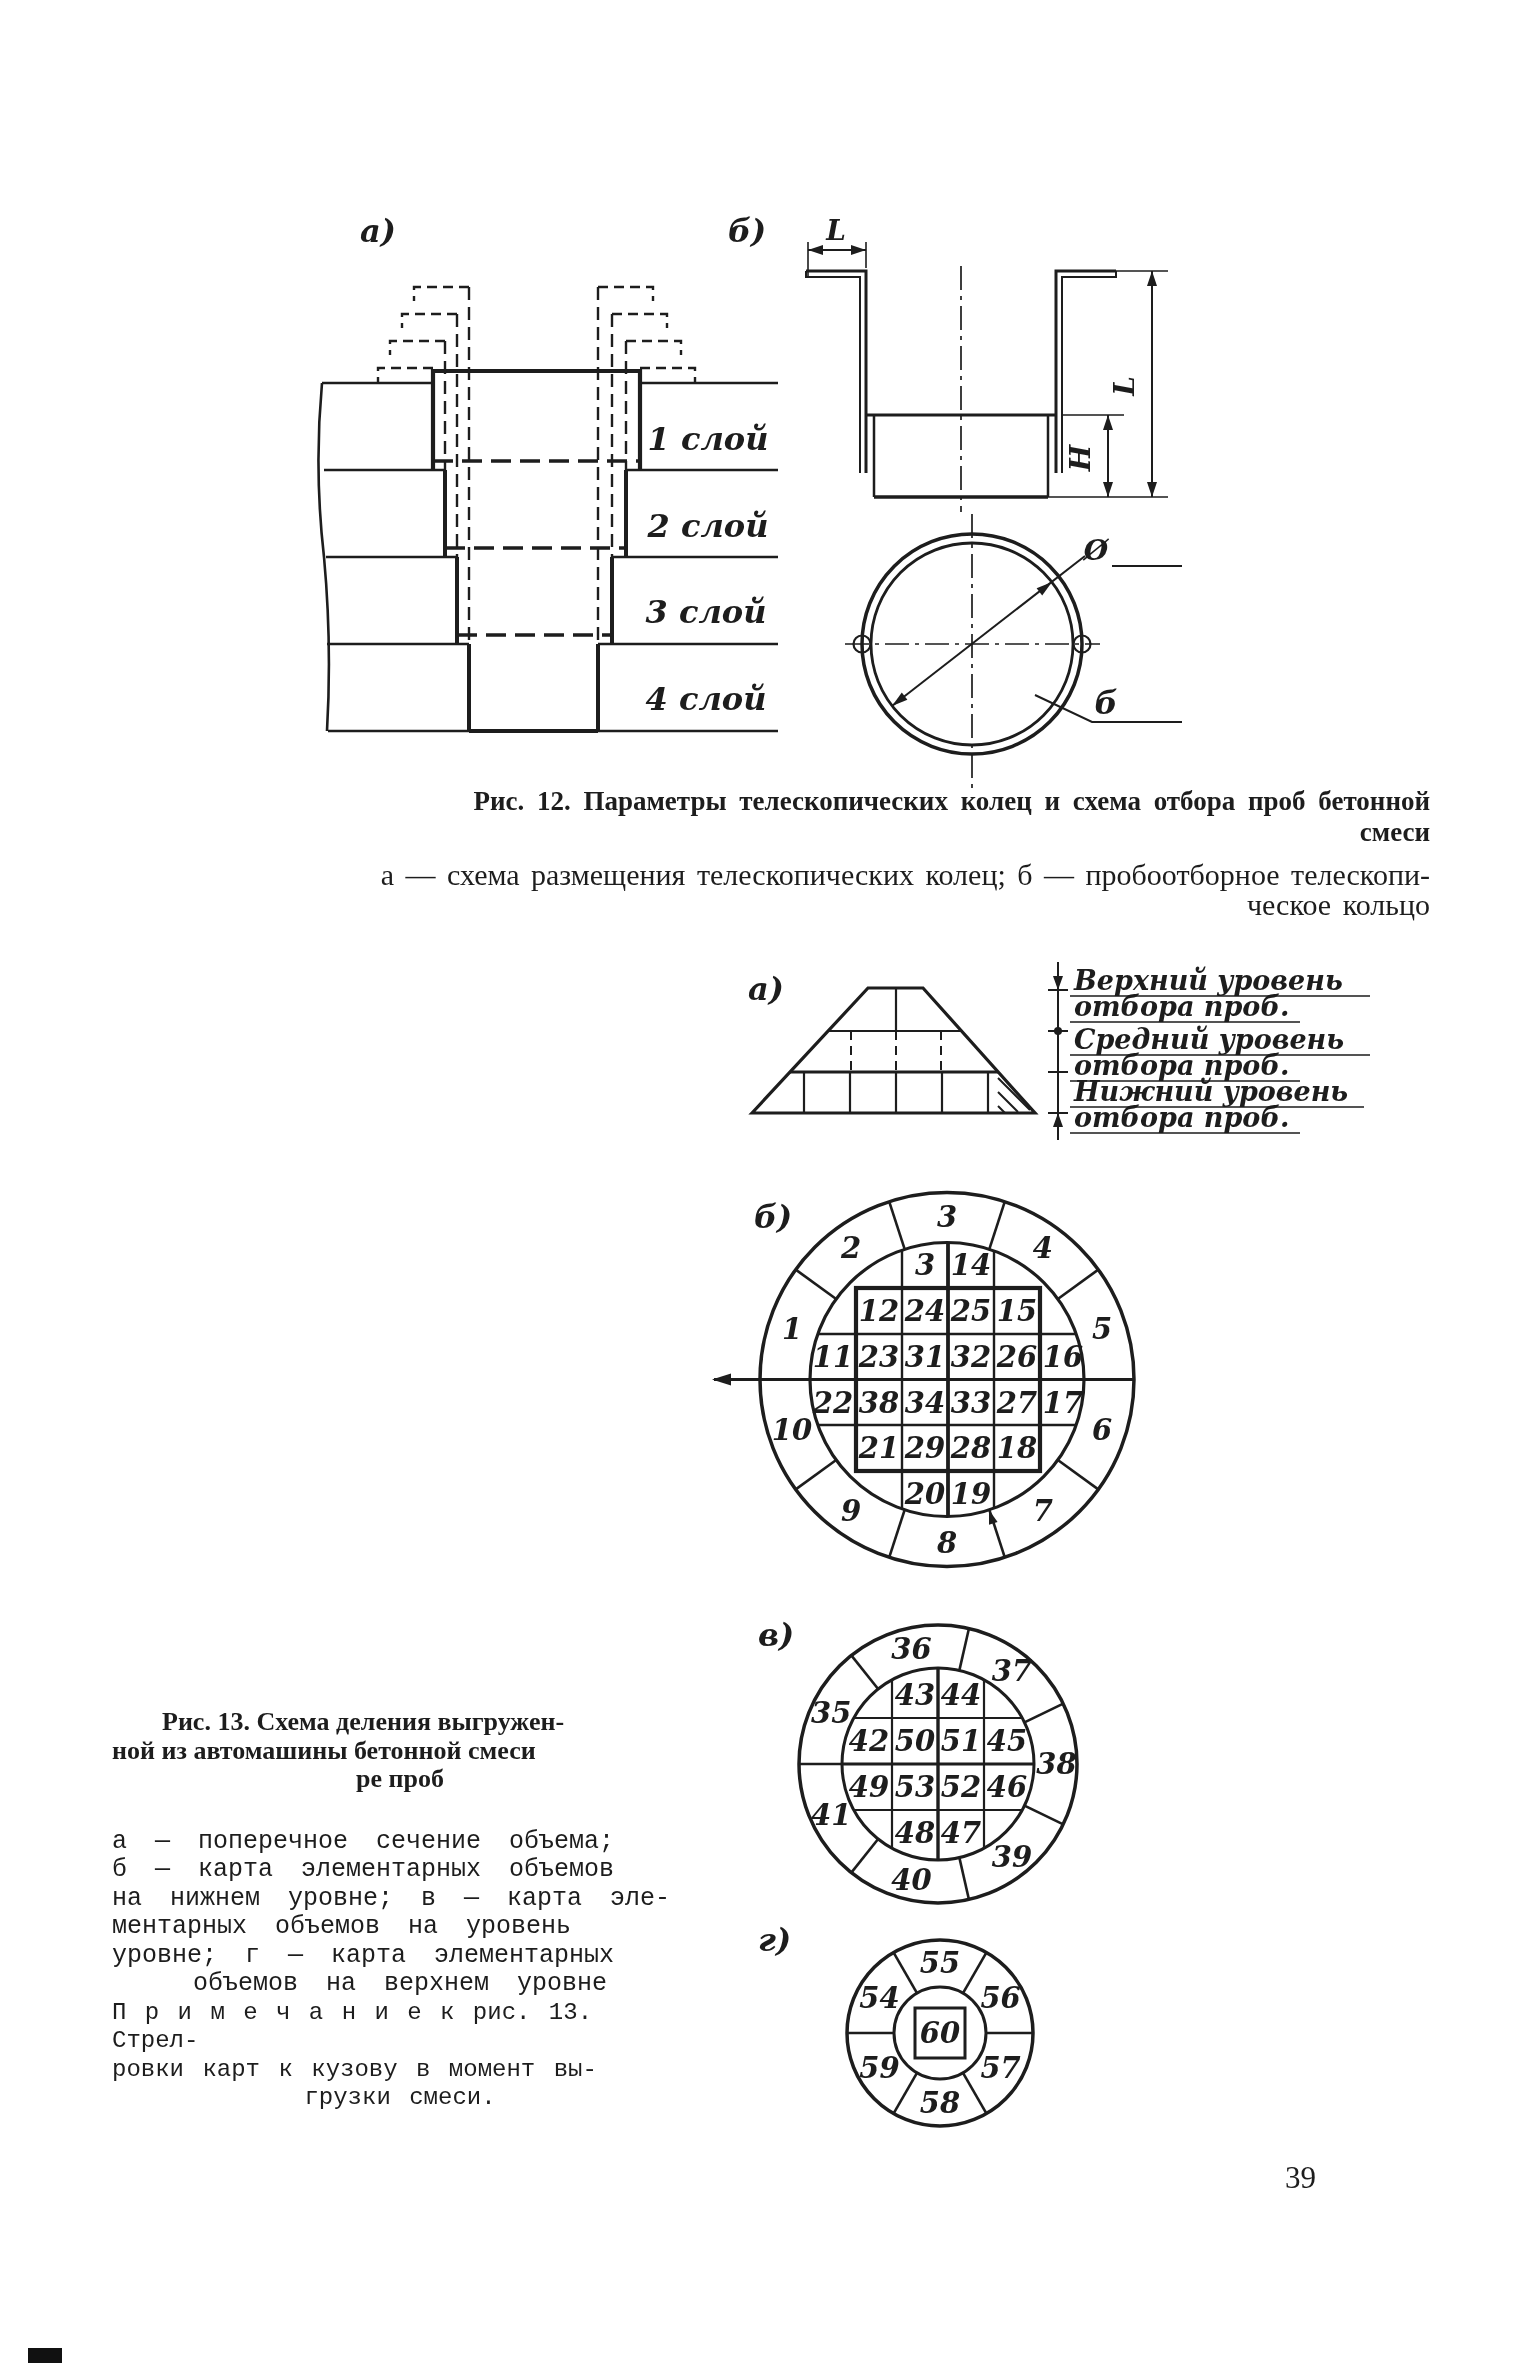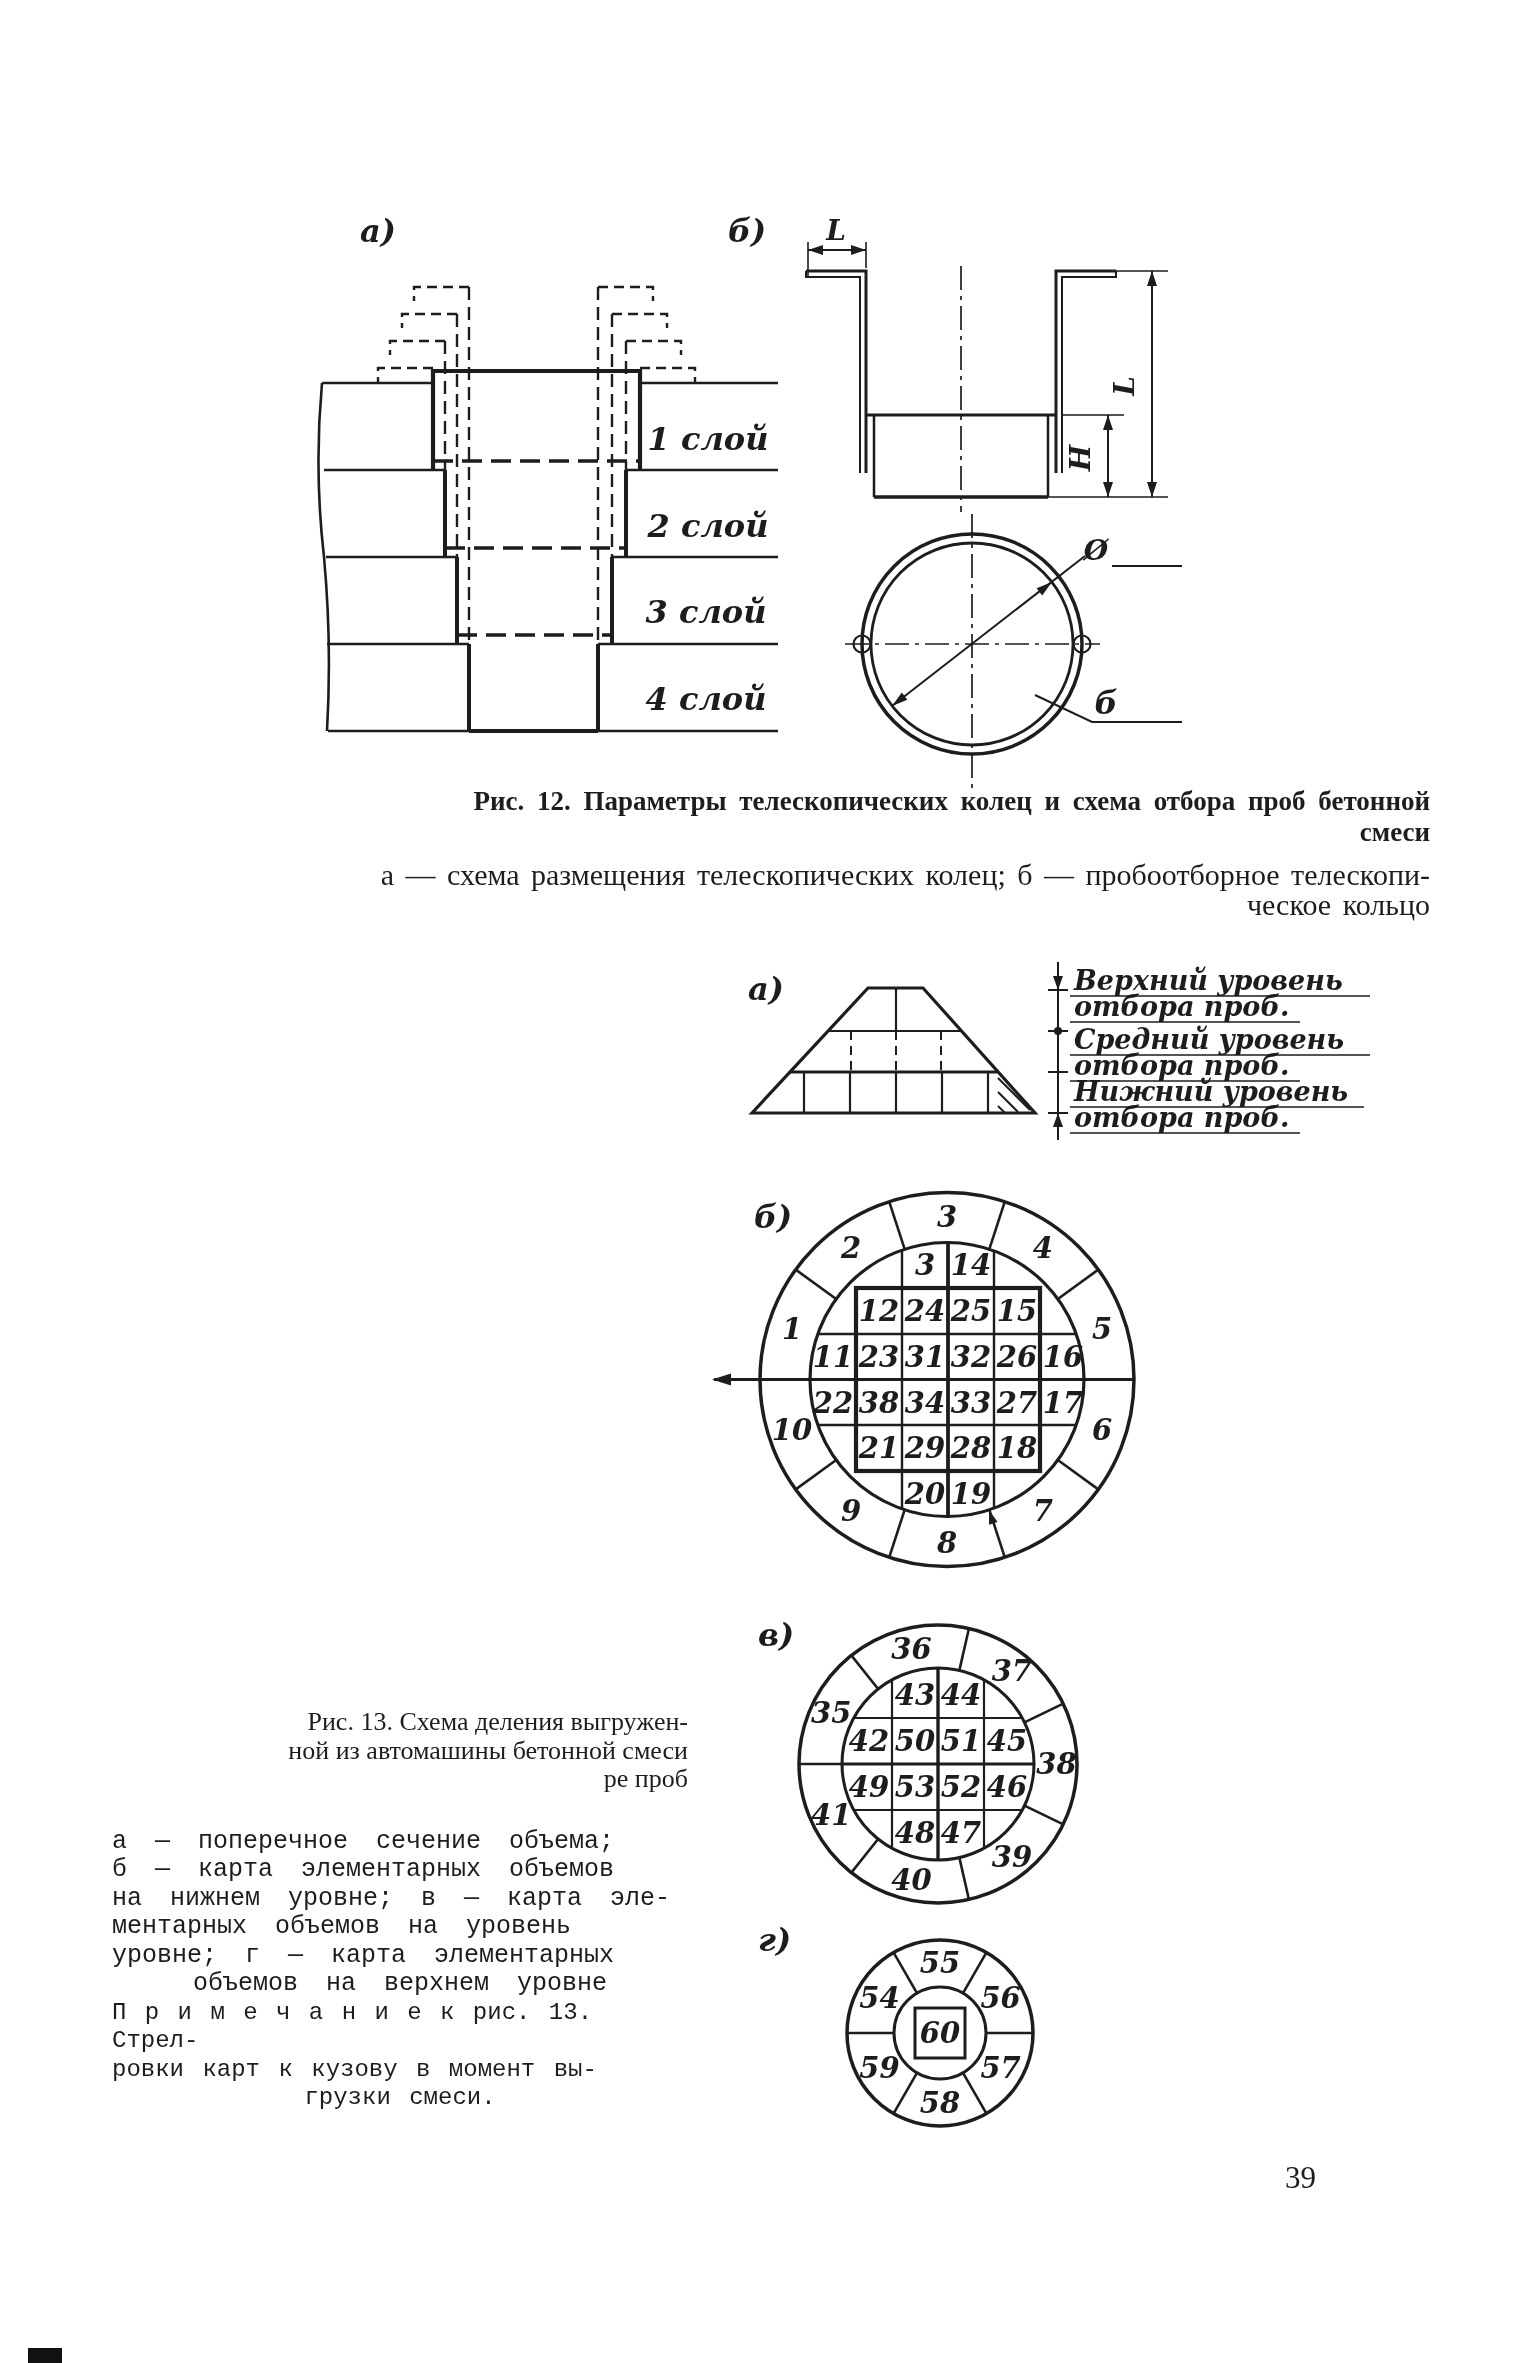--- a/index.html
+++ b/index.html
@@ -15,21 +15,21 @@
   .ah{fill:#1d1d1d;stroke:none;}
   .cl{stroke:#1d1d1d;fill:none;stroke-dasharray:24 6 4 6;stroke-width:1.7;}
   .dash{stroke:#1d1d1d;fill:none;stroke-dasharray:13 7;stroke-width:2.4;}
   .hook{stroke:#1d1d1d;fill:none;stroke-dasharray:10 6;stroke-width:2.4;}
   .rbot{stroke:#1d1d1d;fill:none;stroke-dasharray:20 9;stroke-width:3.6;}
   .cap12{position:absolute;left:118px;top:786px;width:1312px;text-align:right;}
   .cap12 .t{font-weight:bold;font-size:27px;line-height:31px;word-spacing:6px;}
   .cap12 .lg{font-size:30px;line-height:30px;word-spacing:4px;}
   .cap12 .sp{height:12px;}
   .cap13{position:absolute;left:112px;top:1708px;width:576px;font-size:26px;line-height:28.5px;}
-  .cap13 .title{font-weight:normal;text-align:right;}
+  .cap13 .title{font-weight:bold;}
   .indent{text-indent:50px;}
   .center{text-align:center;}
   .descblk{margin-top:34px;font-family:Liberation Mono, monospace;}
   .desc{font-size:25px;word-spacing:13px;}
   .note{font-size:24px;word-spacing:4px;}
   .pageno{position:absolute;left:1285px;top:2160px;font-size:31px;}
   .artifact{position:absolute;left:28px;top:2348px;width:34px;height:15px;background:#111;}
 </style>
 </head>
 <body>

